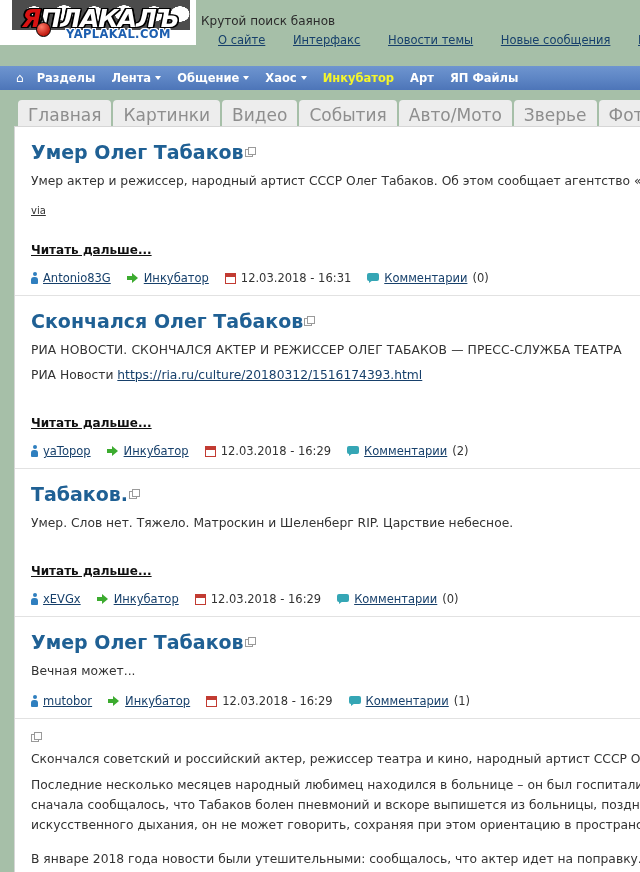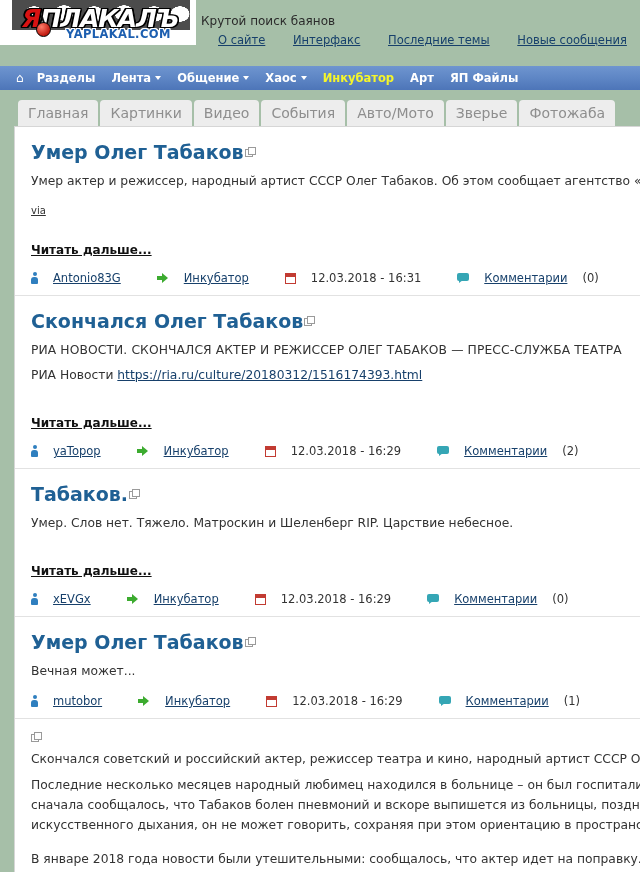--- a/index.html
+++ b/index.html
@@ -172,21 +172,21 @@
   
   .tabbar {
     position: absolute;
     top: 100px; left: 18px;
     display: flex;
     gap: 2px;
   }
   .tab {
     background: #ededed;
     color: #8e8e8e;
-    font-size: 14px;
+    font-size: 17px;
     padding: 5px 10px 6px 10px;
     border-radius: 4px 4px 0 0;
     white-space: nowrap;
   }
 
   
   .content {
     position: absolute;
     top: 126px; left: 14px;
     width: 640px;
@@ -270,21 +270,21 @@
     color: #17406b;
     text-decoration: underline;
   }
 
   .meta {
     margin-top: 13px;
     display: flex;
     align-items: center;
     font-size: 11.5px;
     color: #333333;
-    gap: 15px;
+    gap: 5px;
     white-space: nowrap;
   }
   .meta a {
     color: #17406b;
     text-decoration: underline;
   }
   .meta .sep { width: 6px; }
 
   
   .ico { flex: none; display: inline-block; position: relative; }
@@ -350,21 +350,21 @@
         <div class="logo-ball"></div>
         <div class="logo-domain">YAPLAKAL.COM</div>
       </div>
     </div>
 
     <div class="header-right">
       <div class="slogan">Крутой поиск баянов</div>
       <div class="header-links">
         <a href="#">О сайте</a>
         <a href="#">Интерфакс</a>
-        <a href="#">Последние темы</a>
+        <a href="#">Новости темы</a>
         <a href="#">Новые сообщения</a>
         <a href="#">Помощь</a>
         <a href="#">Правила</a>
         
       </div>
     </div>
   </div>
 
   <div class="navbar">
     <span class="nav-home">⌂</span>

